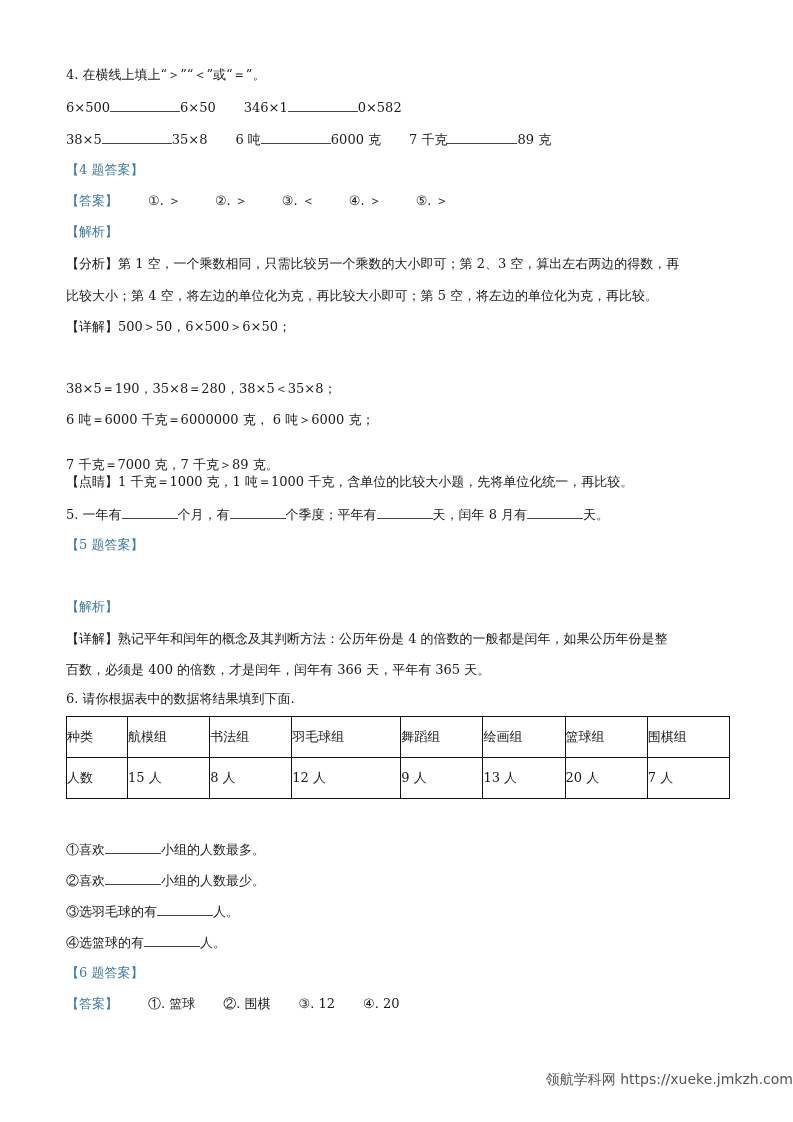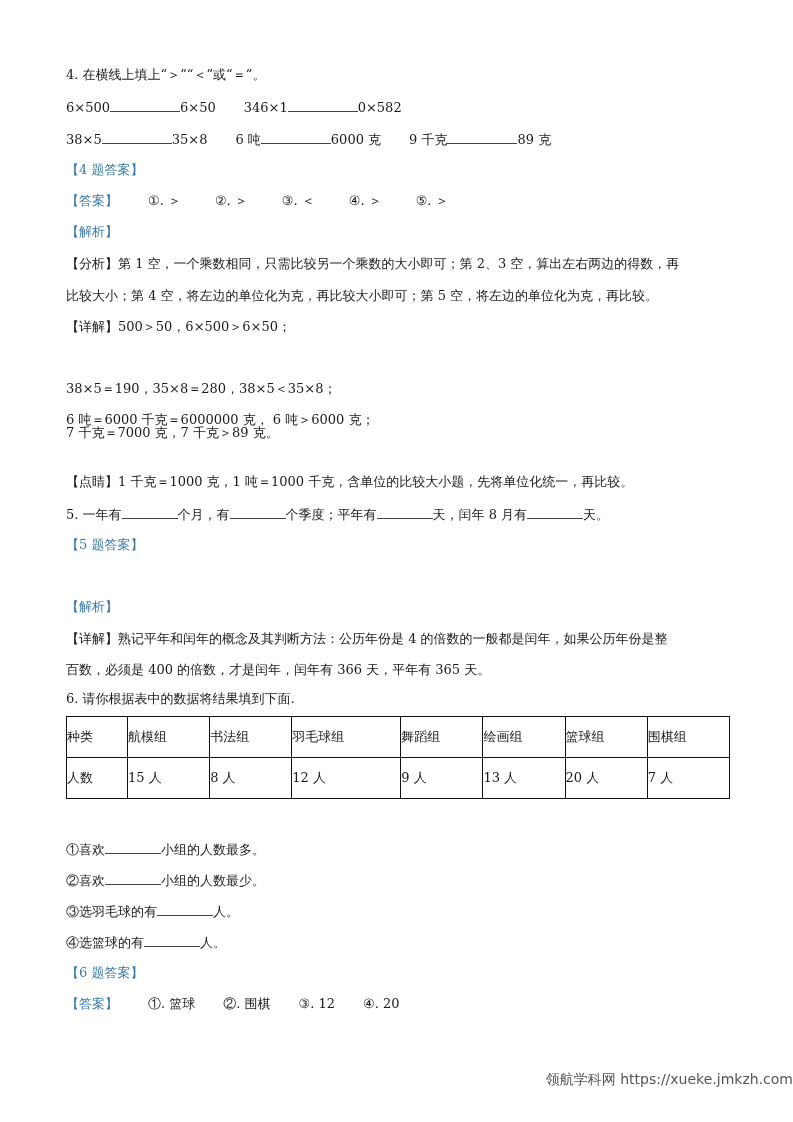--- a/index.html
+++ b/index.html
@@ -21,36 +21,36 @@
 
 <div class="page">
 
   <div class="line" style="top:66px">4. 在横线上填上“＞”“＜”或“＝”。</div>
 
   <div class="line" style="top:98px">
     <span>6×500</span><span class="blank" style="width:70px"></span><span>6×50</span><span class="sp" style="width:28px"></span><span>346×1</span><span class="blank" style="width:70px"></span><span>0×582</span>
   </div>
 
   <div class="line" style="top:130px">
-    <span>38×5</span><span class="blank" style="width:70px"></span><span>35×8</span><span class="sp" style="width:28px"></span><span>6 吨</span><span class="blank" style="width:70px"></span><span>6000 克</span><span class="sp" style="width:28px"></span><span>9 千克</span><span class="blank" style="width:70px"></span><span>89 克</span>
+    <span>38×5</span><span class="blank" style="width:70px"></span><span>35×8</span><span class="sp" style="width:28px"></span><span>6 吨</span><span class="blank" style="width:70px"></span><span>6000 克</span><span class="sp" style="width:28px"></span><span>7 千克</span><span class="blank" style="width:70px"></span><span>89 克</span>
   </div>
 
   <div class="line tag" style="top:161px">【4 题答案】</div>
 
   <div class="line" style="top:192px">
     <span class="tag">【答案】</span><span class="sp" style="width:30px"></span><span>①. ＞</span><span class="sp" style="width:34px"></span><span>②. ＞</span><span class="sp" style="width:34px"></span><span>③. ＜</span><span class="sp" style="width:34px"></span><span>④. ＞</span><span class="sp" style="width:34px"></span><span>⑤. ＞</span>
   </div>
 
   <div class="line tag" style="top:223px">【解析】</div>
   <div class="line" style="top:255px">【分析】第 1 空，一个乘数相同，只需比较另一个乘数的大小即可；第 2、3 空，算出左右两边的得数，再</div>
   <div class="line" style="top:287px">比较大小；第 4 空，将左边的单位化为克，再比较大小即可；第 5 空，将左边的单位化为克，再比较。</div>
   <div class="line" style="top:318px">【详解】500＞50，6×500＞6×50；</div>
   <div class="line" style="top:380px">38×5＝190，35×8＝280，38×5＜35×8；</div>
   <div class="line" style="top:411px">6 吨＝6000 千克＝6000000 克， 6 吨＞6000 克；</div>
-  <div class="line" style="top:424px">7 千克＝7000 克，7 千克＞89 克。</div>
+  <div class="line" style="top:456px">7 千克＝7000 克，7 千克＞89 克。</div>
   <div class="line" style="top:473px">【点睛】1 千克＝1000 克，1 吨＝1000 千克，含单位的比较大小题，先将单位化统一，再比较。</div>
 
   <div class="line" style="top:505px">
     <span>5. 一年有</span><span class="blank" style="width:56px"></span><span>个月，有</span><span class="blank" style="width:56px"></span><span>个季度；平年有</span><span class="blank" style="width:56px"></span><span>天，闰年 8 月有</span><span class="blank" style="width:56px"></span><span>天。</span>
   </div>
 
   <div class="line tag" style="top:536px">【5 题答案】</div>
 
 
   <div class="line tag" style="top:598px">【解析】</div>

